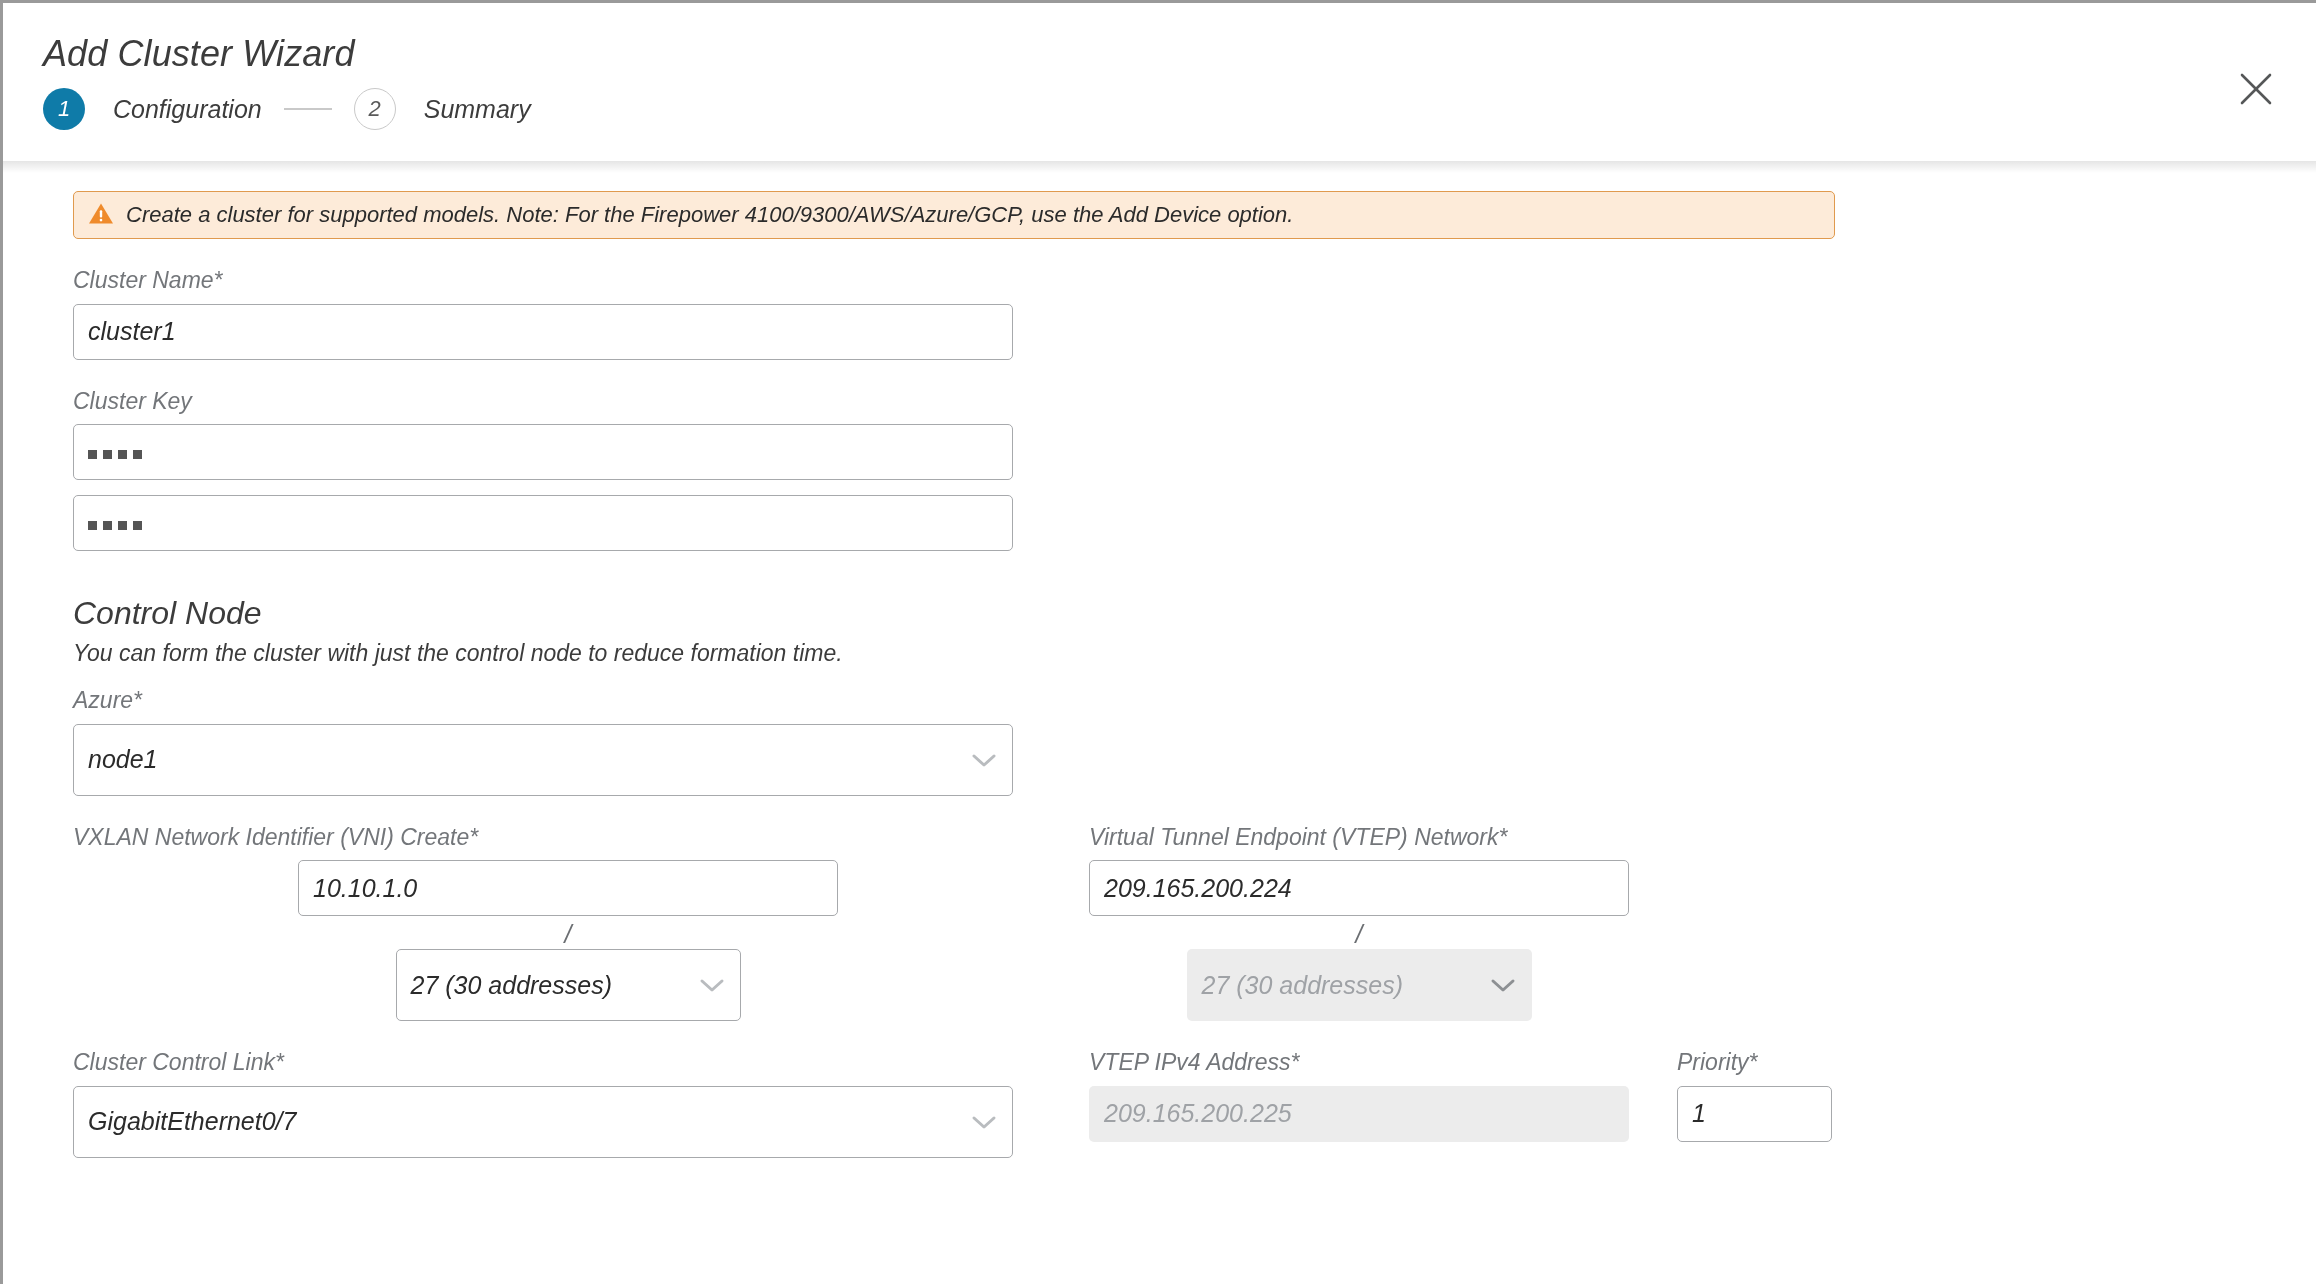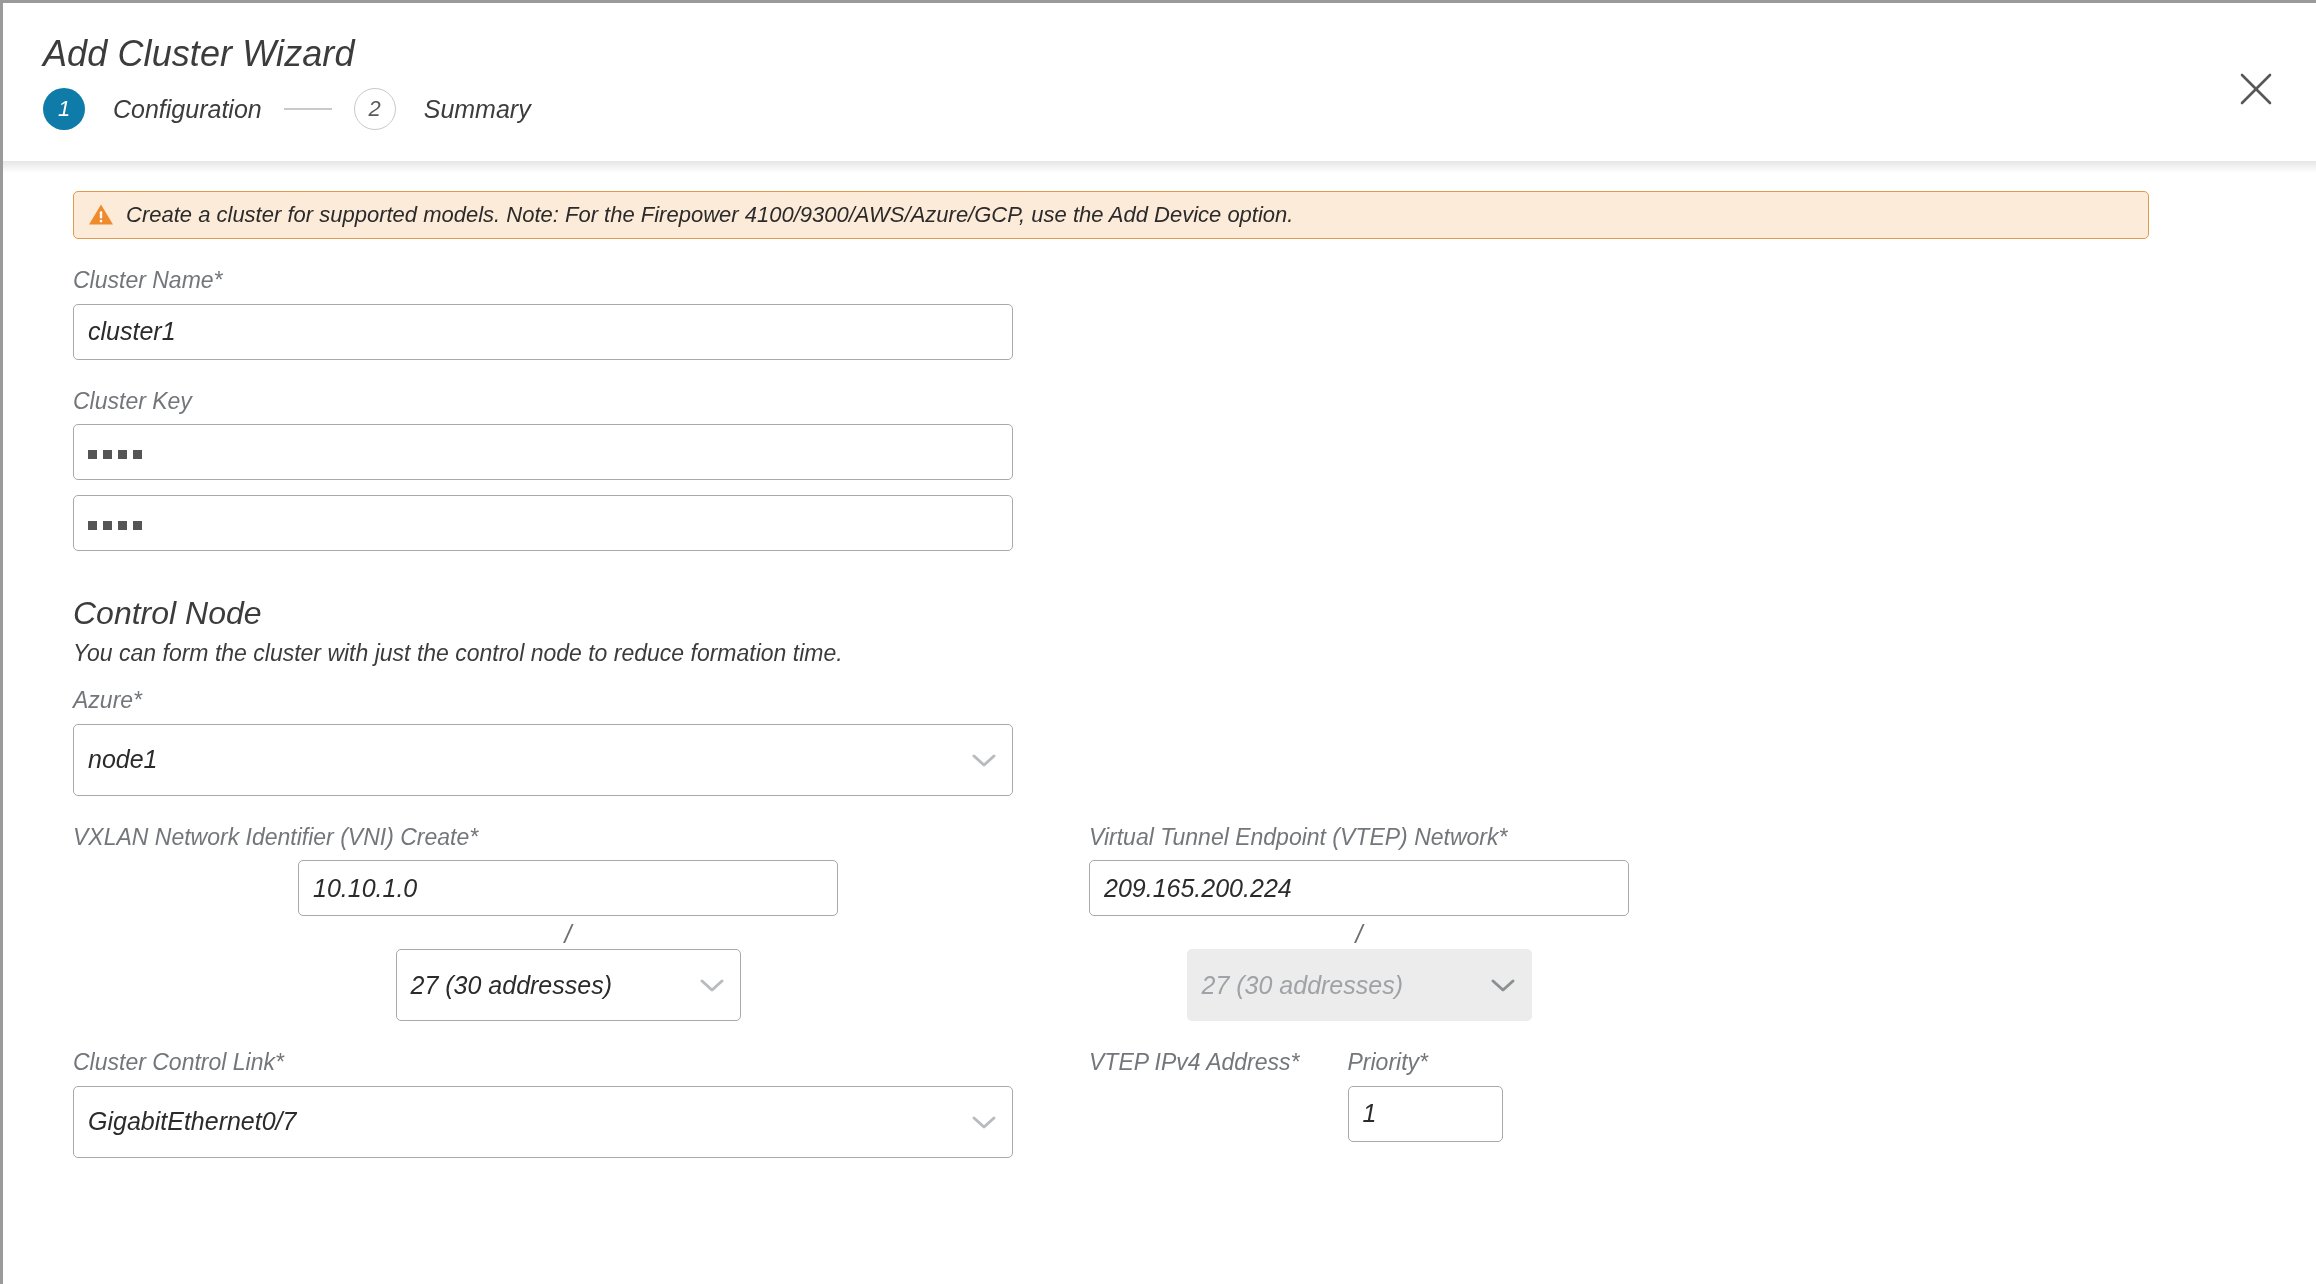--- a/index.html
+++ b/index.html
@@ -91,27 +91,26 @@
   .close-btn svg { display: block; }
 
   
   .wiz-body {
     padding: 20px 40px 0 70px;
     position: relative;
   }
 
   .banner {
     margin-top: 10px;
-    width: 2076px;
+    width: 1762px;
     background: #fdebd9;
     border: 1.5px solid #e09a4e;
     border-radius: 5px;
     padding: 10px 14px;
     display: flex;
-    align-items: center;
     gap: 12px;
     font-size: 22px;
     color: #2b2b2b;
   }
   .warn-icon { flex: 0 0 auto; display: block; }
 
   .field-label {
     font-size: 23px;
     color: #73767a;
     margin-bottom: 9px;
@@ -322,20 +321,23 @@
             <span>GigabitEthernet0/7</span>
             <svg class="chev" width="28" height="18" viewBox="0 0 28 18" aria-hidden="true">
               <polyline points="4,5 14,14 24,5" fill="none" stroke="#b9bcbf" stroke-width="3" stroke-linecap="round" stroke-linejoin="round"></polyline>
             </svg>
           </div>
         </div>
 
         <div class="col-right">
           <div>
             <div class="field-label">VTEP IPv4 Address*</div>
+            <div class="txt-input disabled" style="width:540px;">
+              <span>209.165.200.225</span>
+            </div>
           </div>
 
           <div style="margin-left:48px;">
             <div class="field-label">Priority*</div>
             <div class="txt-input" style="width:155px;">
               <span>1</span>
             </div>
           </div>
         </div>
 

